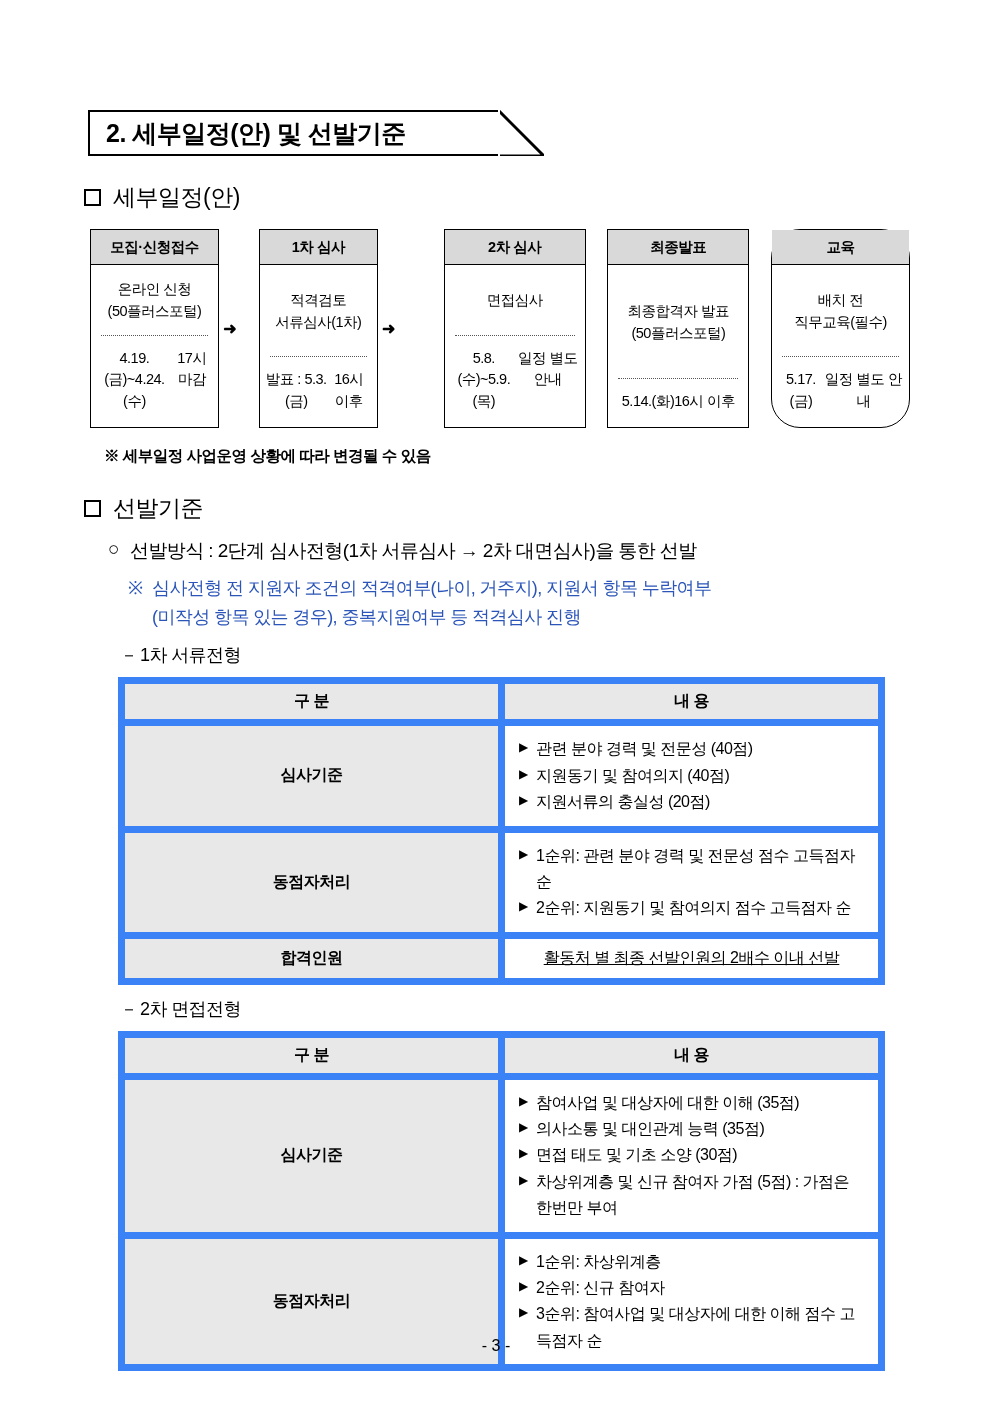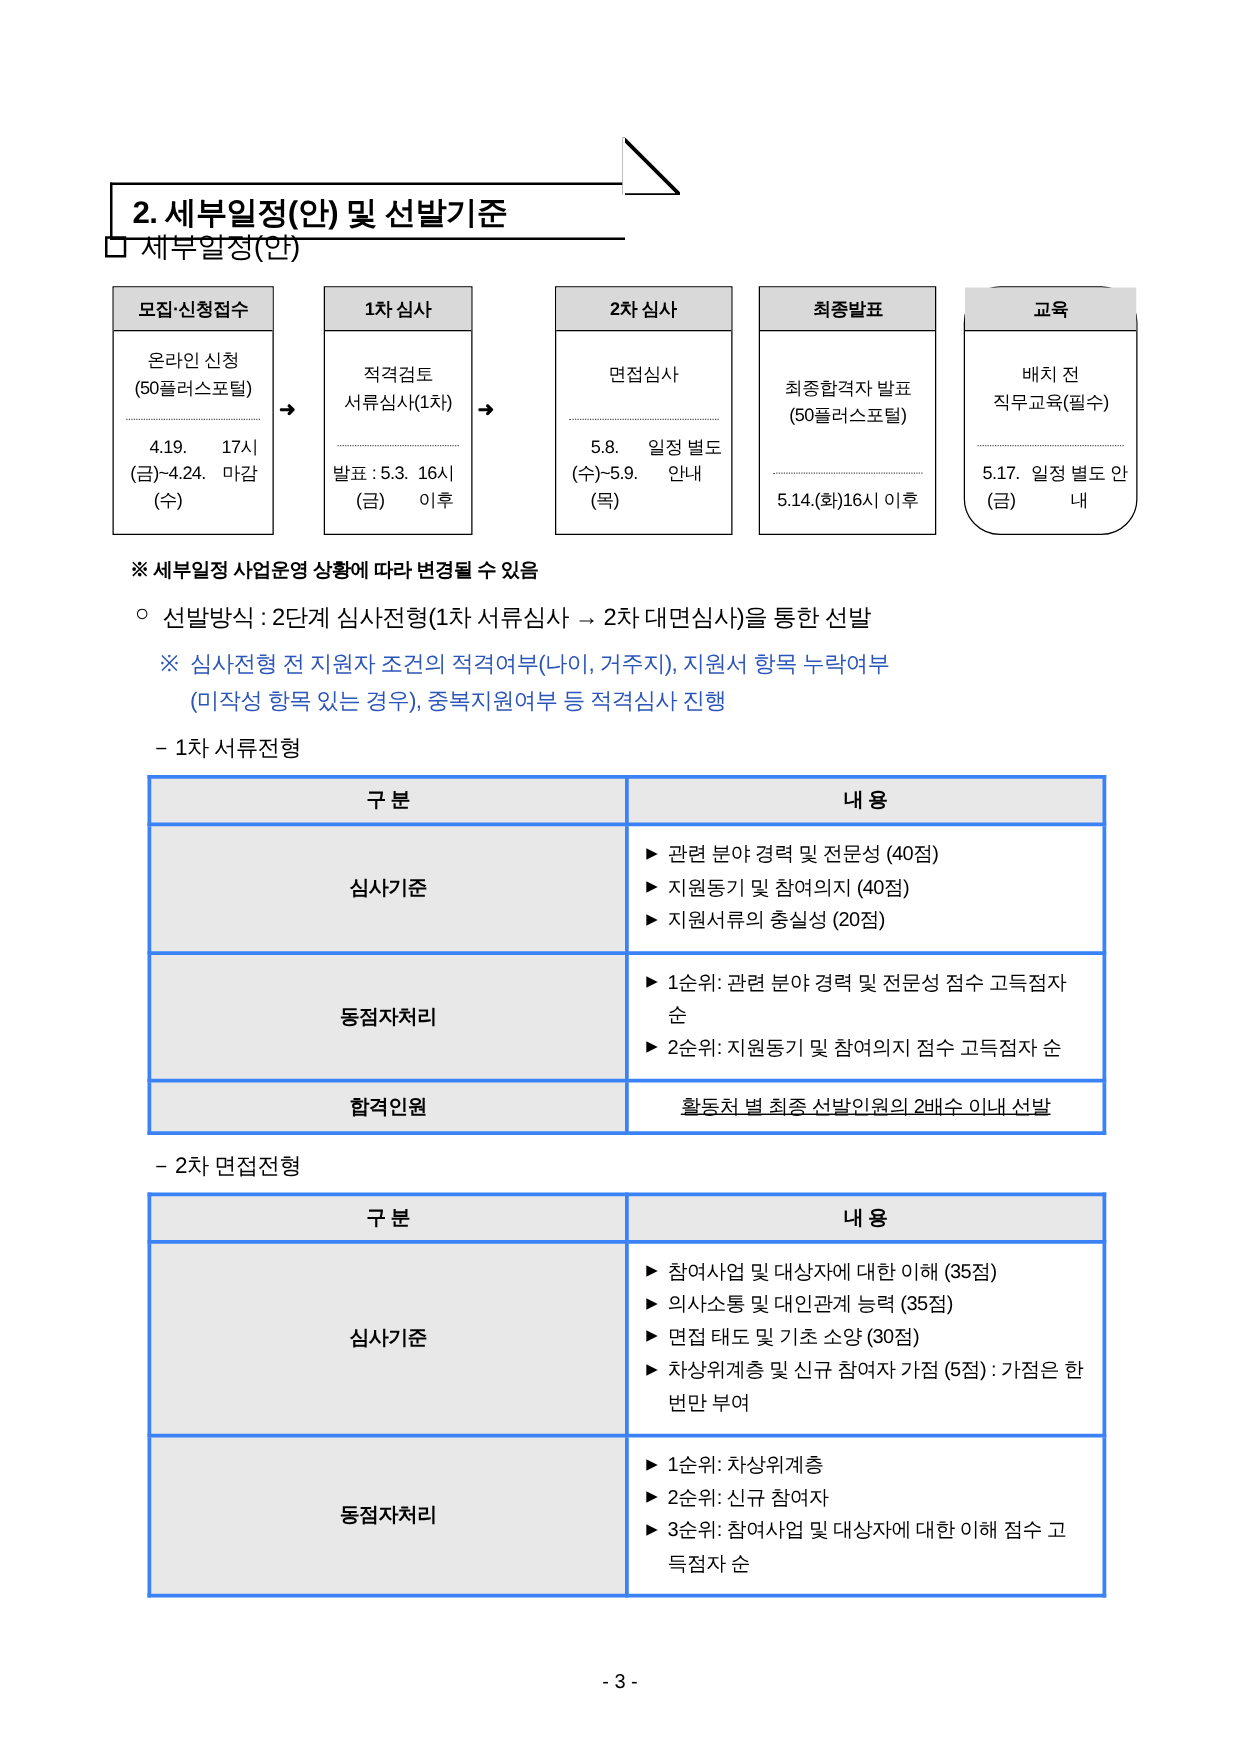--- a/index.html
+++ b/index.html
@@ -34,21 +34,20 @@
     position: absolute;
     left: 0; top: 0;
     width: 412px;
     height: 46px;
     border: 2px solid #000;
     border-right: none;
     box-sizing: border-box;
     display: flex;
     align-items: center;
     padding-left: 16px;
-    margin-top: 36px;
   }
   .banner-title {
     font-size: 25px;
     font-weight: bold;
     letter-spacing: -0.5px;
   }
   .banner-corner {
     position: absolute;
     left: 410px;
     top: 0;
@@ -177,21 +176,21 @@
 
   
   table.crit {
     border-collapse: collapse;
     width: 767px;
     margin-top: 10px;
     margin-left: 36px;
     table-layout: fixed;
   }
   table.crit th, table.crit td {
-    border: 3px solid #3b82f6;
+    border: 7px solid #3b82f6;
     font-size: 16px;
     letter-spacing: -0.5px;
   }
   table.crit th {
     background: #e8e8e8;
     font-weight: bold;
     padding: 7px 0;
     text-align: center;
   }
   table.crit td.label {
@@ -199,21 +198,20 @@
     font-weight: bold;
     text-align: center;
     width: 131px;
   }
   table.crit td.content {
     padding: 10px 14px 10px 14px;
   }
   table.crit td.center {
     text-align: center;
     padding: 9px 0;
-    text-decoration: underline;
   }
   .li {
     display: flex;
     align-items: flex-start;
     line-height: 1.65;
   }
   .li .tri {
     flex: none;
     width: 17px;
     font-size: 12px;
@@ -322,20 +320,24 @@
       <div class="body2">
         <div>5.17.(금)</div>
         <div>일정 별도 안내</div>
       </div>
     </div>
 
   </div>
 
   <div class="note">※ 세부일정 사업운영 상황에 따라 변경될 수 있음</div>
 
+  <div class="h-square">
+    <span class="box"></span>
+    <span class="txt">선발기준</span>
+  </div>
 
   <div class="bullet-o">
     <span class="mk">○</span>
     <span class="tx">선발방식 : 2단계 심사전형(1차 서류심사 → 2차 대면심사)을 통한 선발</span>
   </div>
 
   <div class="bullet-blue">
     <span class="mk">※</span>
     <span class="tx">
       <span>심사전형 전 지원자 조건의 적격여부(나이, 거주지), 지원서 항목 누락여부</span><br>

